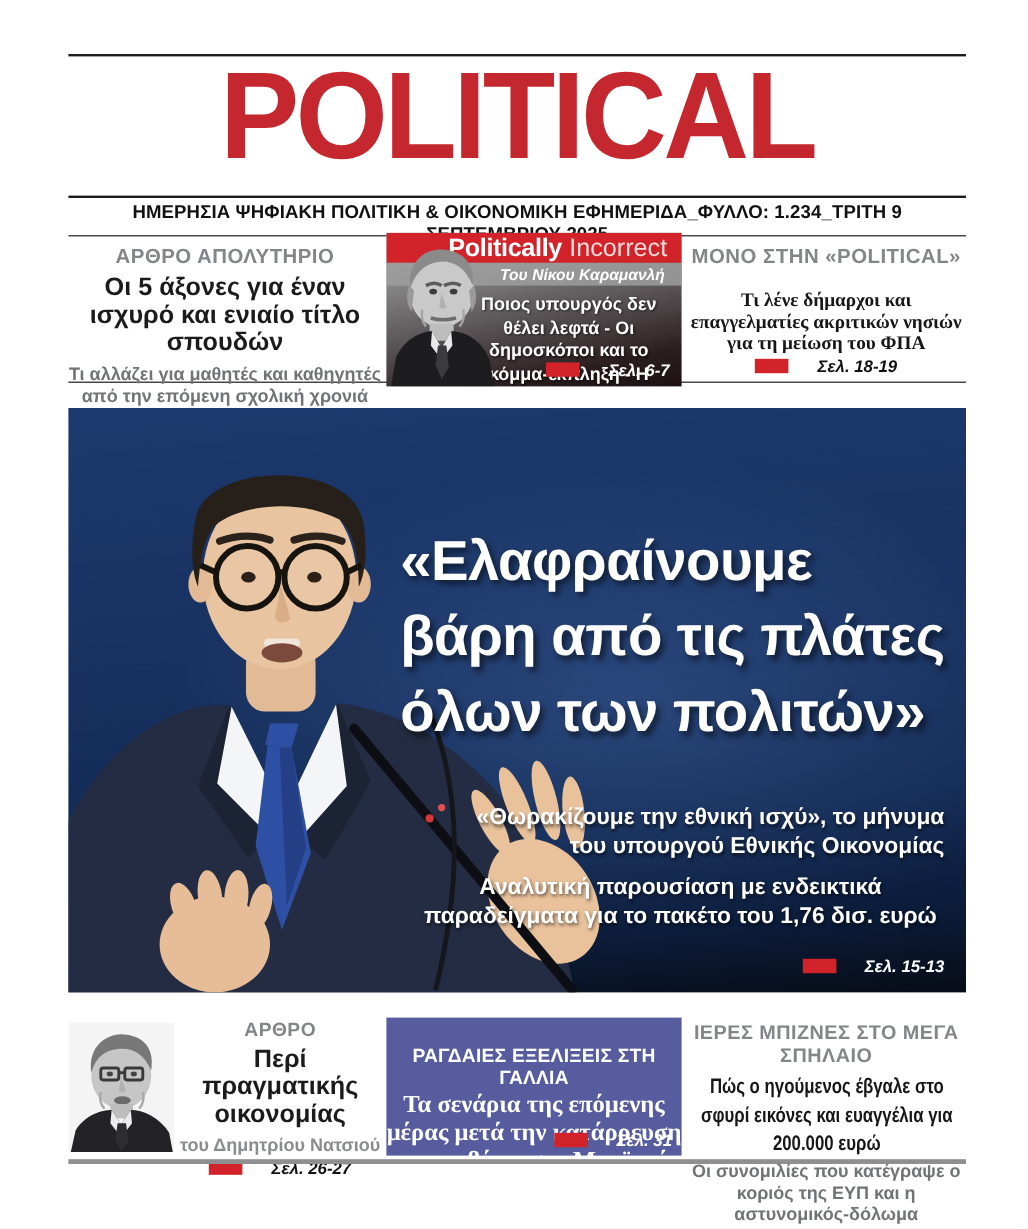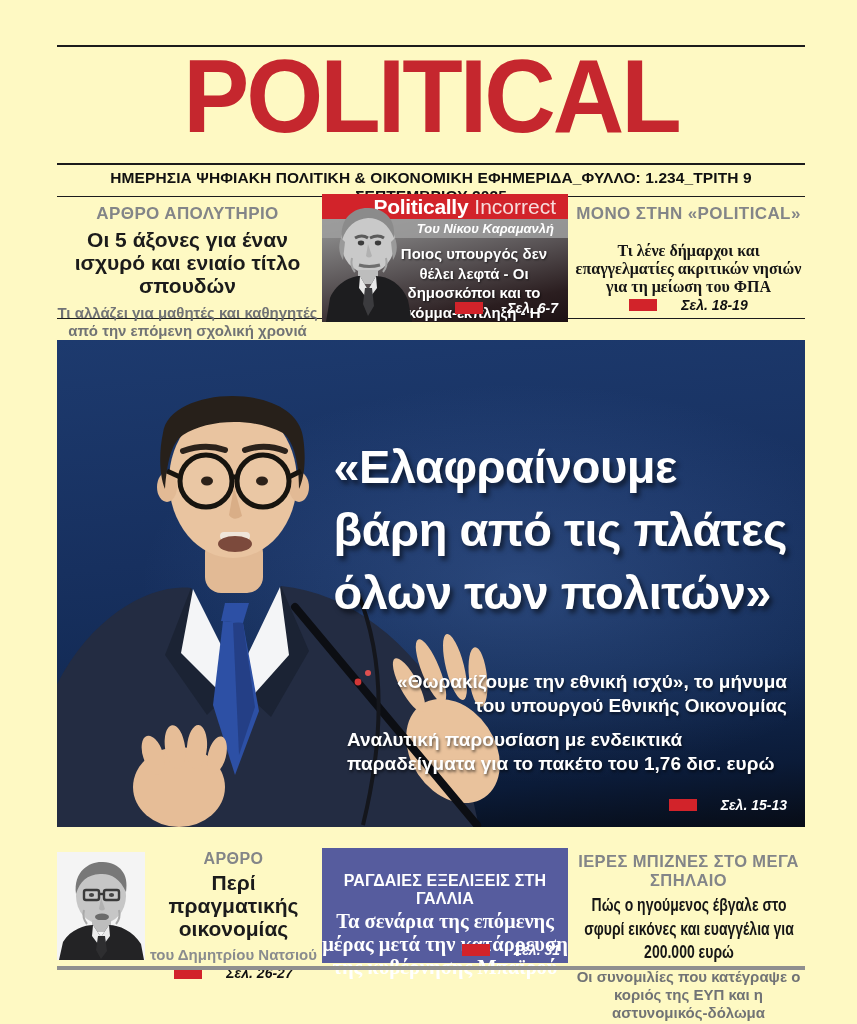--- a/index.html
+++ b/index.html
@@ -1,16 +1,16 @@
 <!DOCTYPE html>
 <html><head>
 <meta charset="utf-8">
 <style>
   html,body{margin:0;padding:0;background:#e9e9e9;}
-  .page{position:relative;width:857px;height:1024px;background:#fef9c3;margin:0 auto;
+  .page{position:relative;width:857px;height:1024px;background:#ffffff;margin:0 auto;
         font-family:"Liberation Sans","DejaVu Sans",sans-serif;overflow:hidden;}
 
   
   .rule{position:absolute;left:57px;width:748px;height:2px;background:#1c1c1c;}
   .masthead-title{position:absolute;left:57px;top:40px;width:748px;text-align:center;
         font-size:99px;font-weight:900;letter-spacing:-3px;color:#c5272e;
         transform:scaleY(1.04);transform-origin:top center;line-height:1.1;}
   .dateline{position:absolute;left:57px;top:169px;width:748px;text-align:center;
         font-size:15.5px;font-weight:700;color:#111;letter-spacing:0.1px;}
 
@@ -47,21 +47,21 @@
         overflow:hidden;}
   .main-glow{position:absolute;left:0;top:0;width:100%;height:100%;
         background:radial-gradient(ellipse at 62% 50%, rgba(96,136,205,0.28) 0%, rgba(96,136,205,0) 58%);}
   .main-name{position:absolute;right:18px;top:40px;color:#fff;font-size:29px;font-weight:800;
         letter-spacing:0.5px;text-shadow:2px 3px 4px rgba(0,0,0,0.55);}
   .main-headline{position:absolute;right:18px;top:95px;color:#fff;
         font-size:47px;font-weight:800;line-height:63px;letter-spacing:-0.5px;
         text-shadow:3px 4px 5px rgba(0,0,0,0.55);}
   .main-deck1{position:absolute;right:18px;top:330px;width:390px;text-align:right;color:#fff;
         font-size:19px;font-weight:700;line-height:1.25;text-shadow:1px 2px 3px rgba(0,0,0,0.6);}
-  .main-deck2{position:absolute;right:18px;top:388px;width:440px;text-align:left;color:#fff;
+  .main-deck2{position:absolute;right:18px;top:388px;width:440px;text-align:center;color:#fff;
         font-size:19px;font-weight:700;line-height:1.25;text-shadow:1px 2px 3px rgba(0,0,0,0.6);}
   .main-page{position:absolute;right:18px;bottom:14px;}
   .main-photo{position:absolute;left:0;bottom:0;}
 
   
   .bot-col{position:absolute;top:848px;height:118px;}
   .article-col{left:57px;width:261px;}
   .article-photo{position:absolute;left:0;top:4px;}
   .article-text{position:absolute;left:92px;top:2px;width:169px;text-align:center;}
   .article-title{font-size:21px;font-weight:600;color:#1b1b1b;line-height:1.1;margin-top:3px;}

